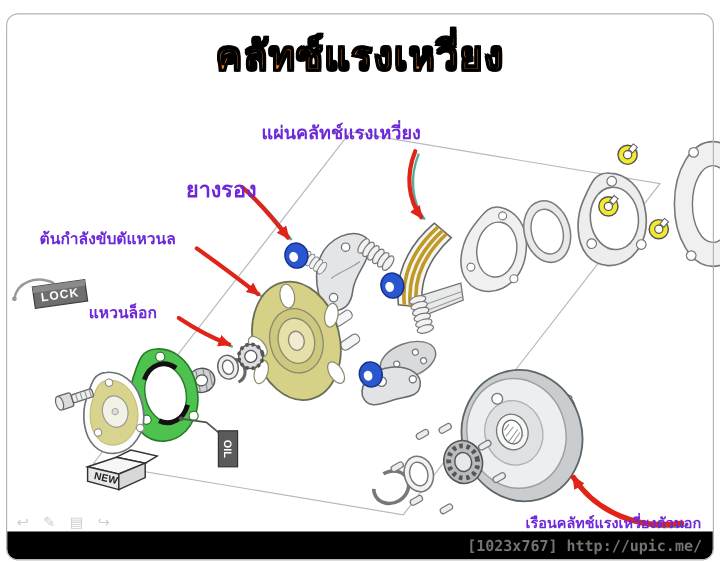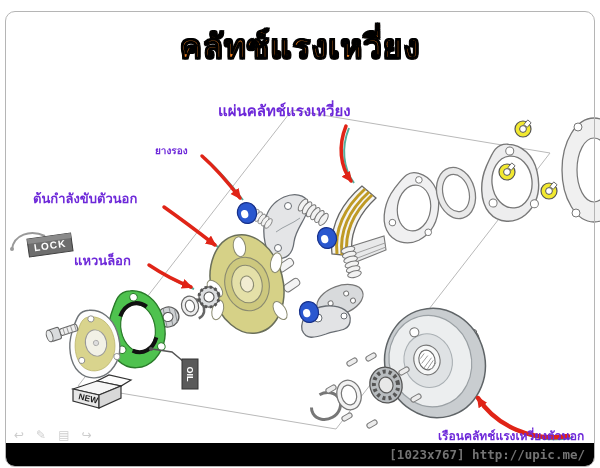--- a/index.html
+++ b/index.html
@@ -8,21 +8,21 @@
   #frame{position:absolute;left:5px;top:11px;right:5px;bottom:1px;border:1px solid #b5b5b5;
          border-radius:10px;pointer-events:none;}
   #title{position:absolute;left:0;top:20px;width:600px;text-align:center;
          font-family:"DejaVu Sans","Liberation Sans",sans-serif;
          font-size:33px;font-weight:bold;color:#f5821f;letter-spacing:1px;
          -webkit-text-stroke:1.2px #000;
          text-shadow:-1px -1px 0 #000,1px -1px 0 #000,-1px 1px 0 #000,1px 1px 0 #000;}
   .lbl{position:absolute;color:#6d28d9;font-weight:bold;white-space:nowrap;
        font-family:"Liberation Serif","DejaVu Serif",serif;}
   #lbl-lining{left:218px;top:99px;font-size:15px;}
-  #lbl-rubber{left:155px;top:143px;font-size:10px;}
+  #lbl-rubber{left:155px;top:143px;font-size:18px;}
   #lbl-drive{left:33px;top:188px;font-size:13px;}
   #lbl-lockwasher{left:74px;top:250px;font-size:13px;}
   #lbl-housing{left:438px;top:426px;font-size:12px;}
   #art{position:absolute;left:0;top:0;}
   #toolbar{position:absolute;left:14px;top:428px;color:#cdcdcd;font-size:12px;
            letter-spacing:2px;display:flex;gap:10px;}
   #toolbar span{cursor:pointer;}
   #footerbar{position:absolute;left:6px;right:6px;bottom:2px;height:23px;background:#000;
              border-radius:0 0 8px 8px;color:#737373;text-align:right;line-height:23px;
              padding-right:9px;box-sizing:border-box;
@@ -278,21 +278,21 @@
       <path d="M 202,156 Q 220,172 240,198" marker-end="url(#ah)"></path>
       <path d="M 164,207 Q 188,224 215,245" marker-end="url(#ah)"></path>
       <path d="M 149,265 Q 170,279 191,287" marker-end="url(#ah)"></path>
       <path d="M 346,126 C 338,146 340,166 351,181" marker-end="url(#ah)"></path>
       <path d="M 568,436 C 532,442 496,426 478,398" marker-end="url(#ah)" stroke-width="4.5"></path>
     </g>
   </svg>
 
   <div class="lbl" id="lbl-lining">แผ่นคลัทช์แรงเหวี่ยง</div>
   <div class="lbl" id="lbl-rubber">ยางรอง</div>
-  <div class="lbl" id="lbl-drive">ต้นกำลังขับตัวนอก</div>
+  <div class="lbl" id="lbl-drive">ต้นกำลังขับตัแหวนล</div>
   <div class="lbl" id="lbl-housing">เรือนคลัทช์แรงเหวี่ยงตัวนอก</div>
   <div class="lbl" id="lbl-lockwasher">แหวนล็อก</div>
 
   <div id="toolbar">
     <span>↩</span>
     <span>✎</span>
     <span>▤</span>
     <span>↪</span>
   </div>
 

